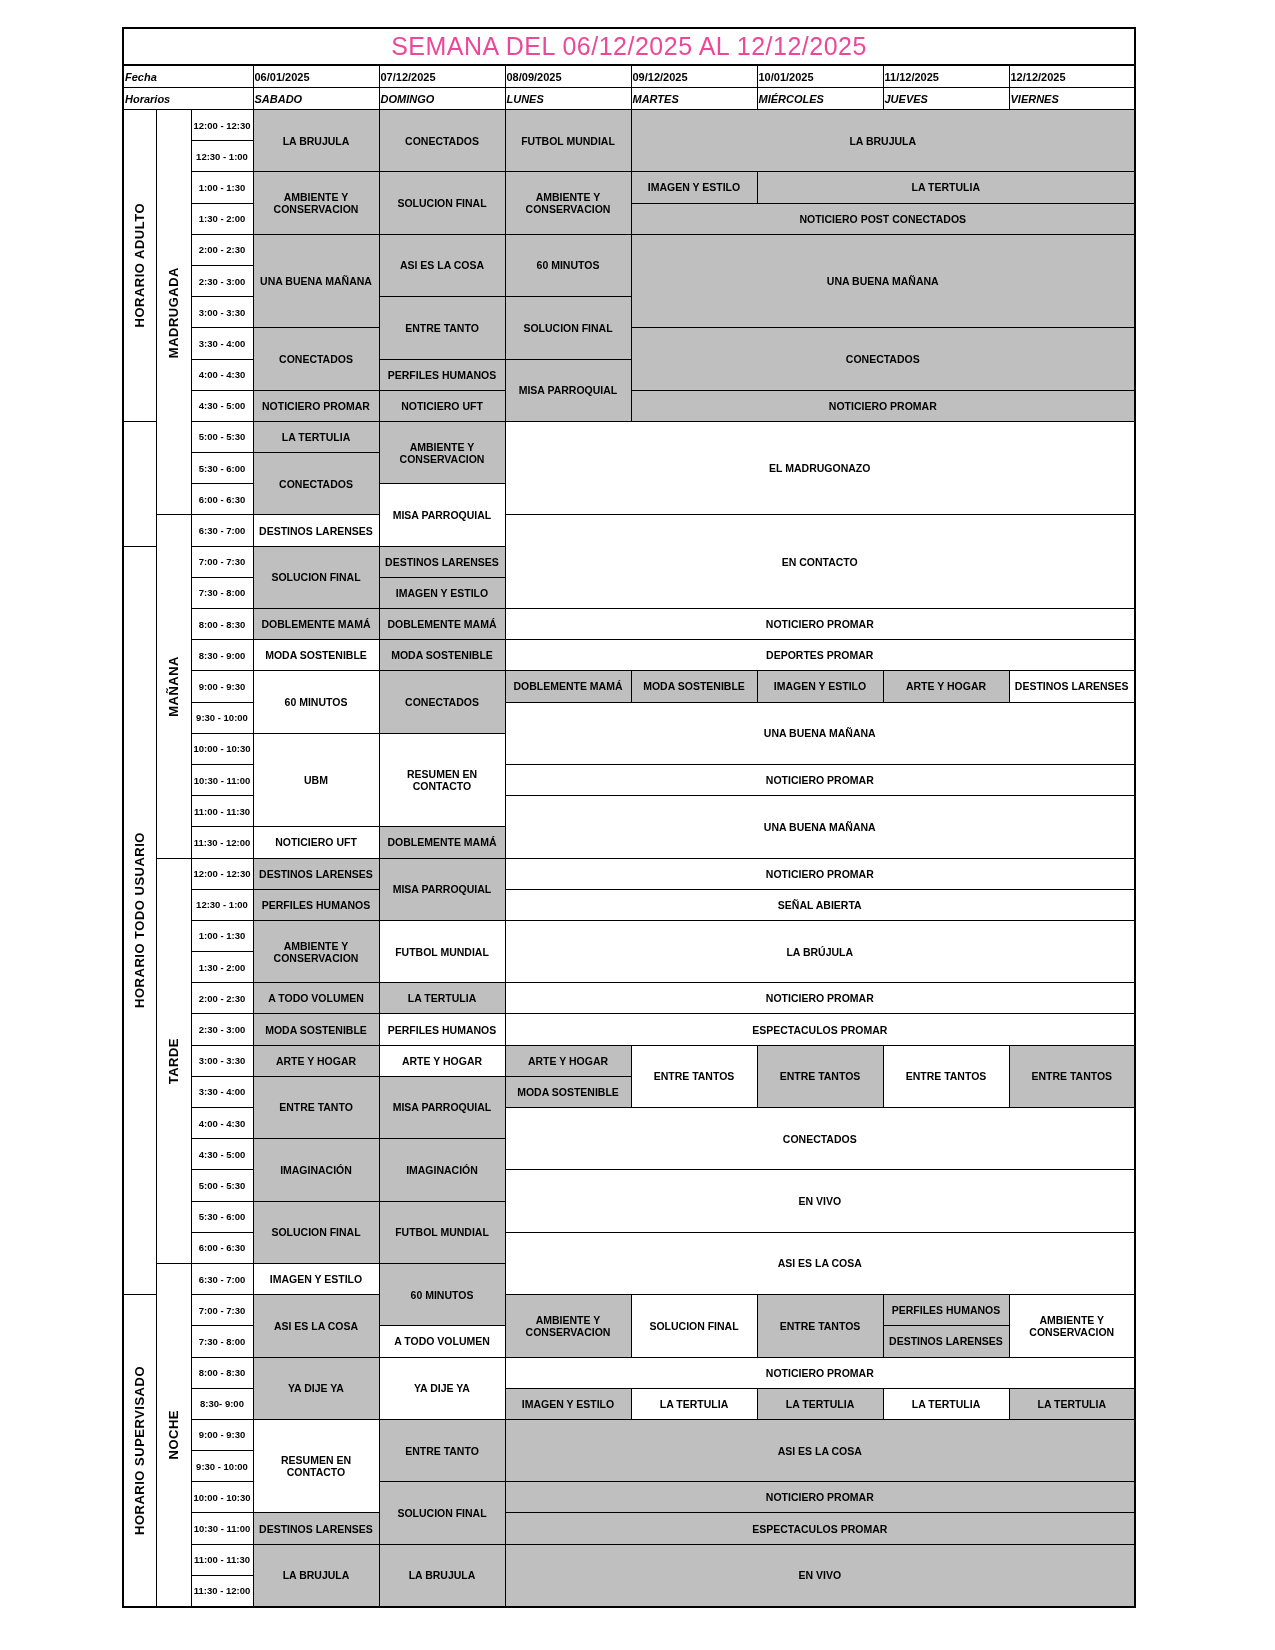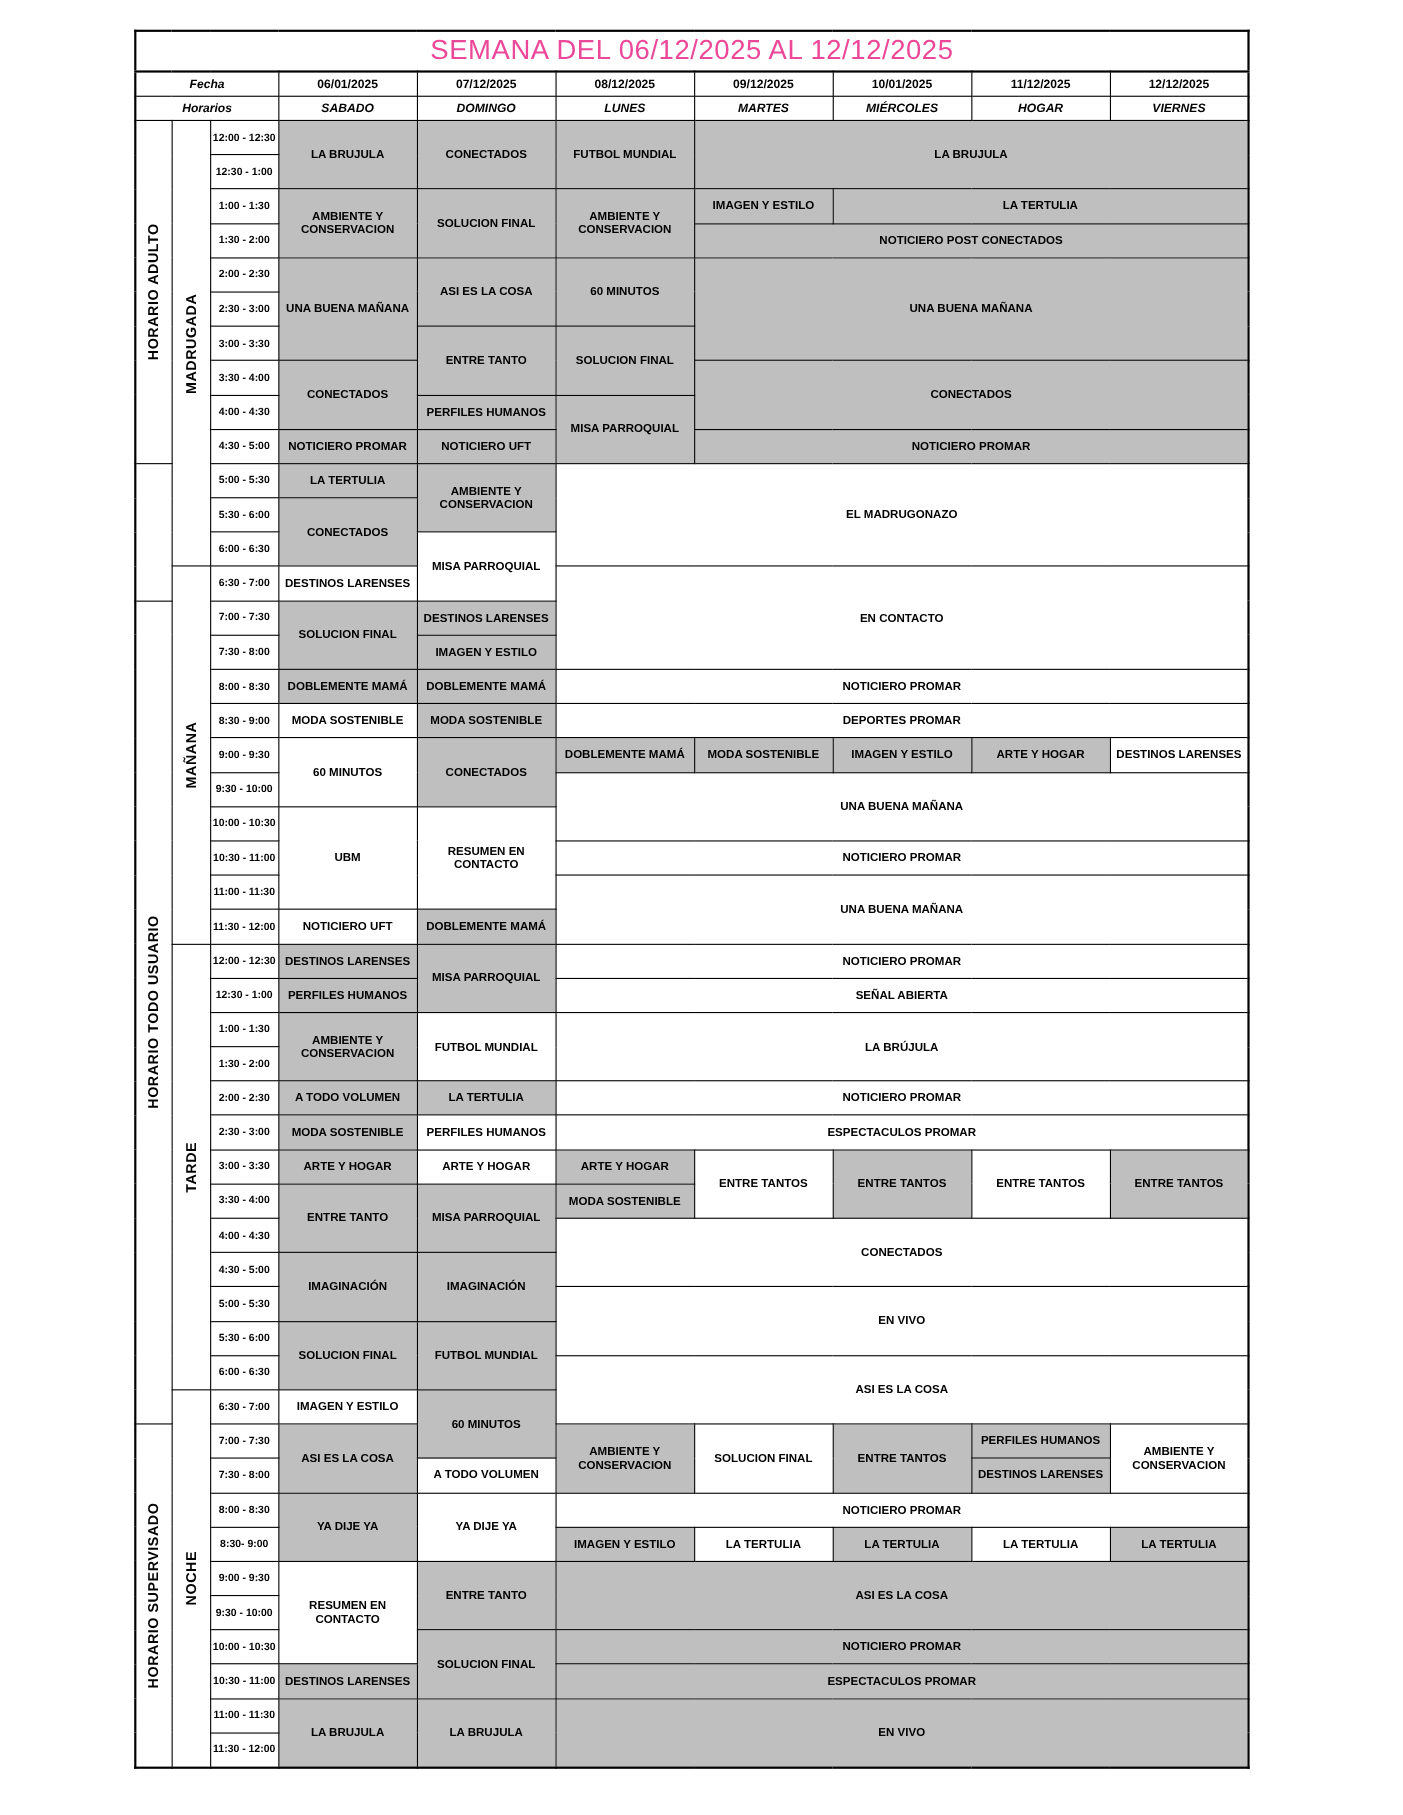--- a/index.html
+++ b/index.html
@@ -11,21 +11,21 @@
     position:absolute; left:122px; top:27px;
     border-collapse:collapse; table-layout:fixed; width:1013px;
     border:2px solid #000;
   }
   table.sched td { border:1px solid #000; overflow:hidden; }
   .title-cell {
     height:33px; text-align:center; vertical-align:middle;
     font-size:25px; letter-spacing:0.5px;
     border-bottom:2px solid #000 !important;
   }
-  .hdr td { height:19px; text-align:center; vertical-align:middle; font-size:11px; font-weight:bold; }
+  .hdr td { height:19px; text-align:left; vertical-align:middle; font-size:11px; font-weight:bold; }
   .label-cell { font-style:italic; }
   .hdr2 td { border-bottom:2px solid #000;font-style:italic; }
   td.time {
     font-weight:bold; font-size:9.5px; text-align:center; vertical-align:middle;
     white-space:nowrap; background:#ffffff; padding:0;
   }
   td.prog {
     font-weight:bold; font-size:10.5px; text-align:center; vertical-align:middle;
     padding:1px 3px; line-height:1.15;
   }
@@ -56,34 +56,34 @@
       <col style="width:126px">
     </colgroup>
     <tbody>
       <tr>
         <td class="title-cell" colspan="10" style="color:#ec4899;">SEMANA DEL 06/12/2025 AL 12/12/2025</td>
       </tr>
       <tr class="hdr" id="date-row">
         <td class="label-cell" colspan="3">Fecha</td>
       <td>06/01/2025</td>
           <td>07/12/2025</td>
-          <td>08/12/2025</td>
+          <td>08/09/2025</td>
           <td>09/12/2025</td>
           <td>10/01/2025</td>
           <td>11/12/2025</td>
           <td>12/12/2025</td>
         </tr>
       <tr class="hdr hdr2" id="day-row">
         <td class="label-cell" colspan="3">Horarios</td>
       <td>SABADO</td>
           <td>DOMINGO</td>
           <td>LUNES</td>
           <td>MARTES</td>
           <td>MIÉRCOLES</td>
-          <td>HOGAR</td>
+          <td>JUEVES</td>
           <td>VIERNES</td>
         </tr>
     </tbody>
     <tbody id="grid-body">
         <tr style="height: 31.2px;">
           <td class="grp" rowspan="10">
             <div class="vtext">HORARIO ADULTO</div>
           </td>
           <td class="grp" rowspan="13">
             <div class="vtext">MADRUGADA</div>

